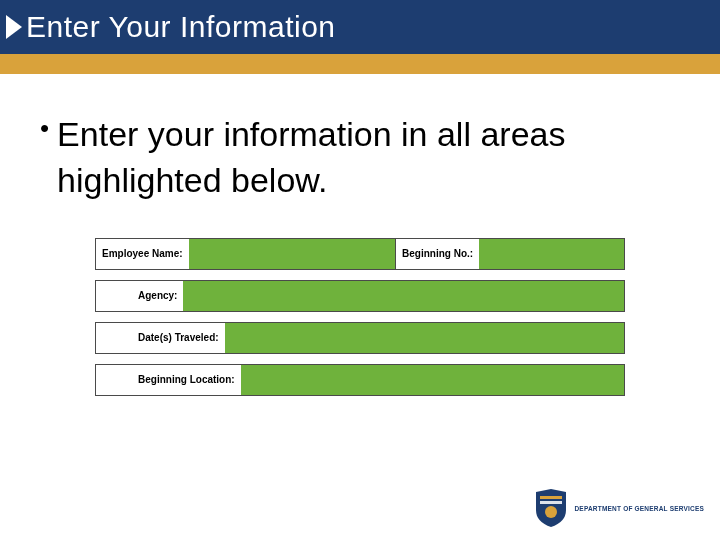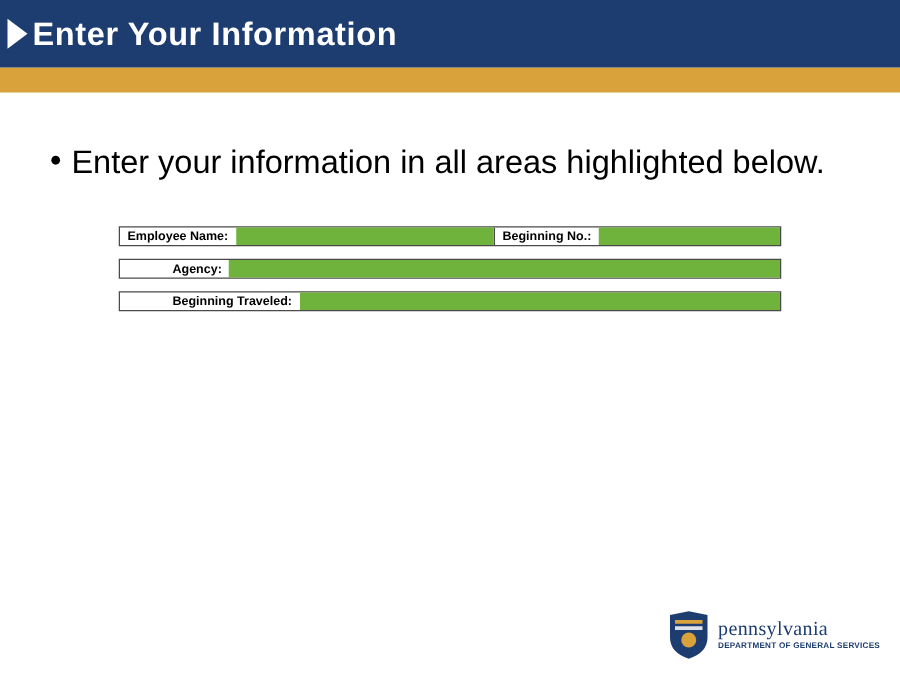--- a/index.html
+++ b/index.html
@@ -22,22 +22,22 @@
     width: 0;
     height: 0;
     border-top: 12px solid transparent;
     border-bottom: 12px solid transparent;
     border-left: 16px solid #ffffff;
     margin-left: 6px;
     margin-right: 4px;
   }
   .header-title {
     color: #ffffff;
-    font-size: 26px;
-    font-weight: 700;
+    font-size: 30px;
+    font-weight: 400;
     letter-spacing: 0.5px;
     text-align: center;
   }
   .gold-bar {
     background: #d9a23b;
     height: 20px;
     width: 100%;
   }
   .content {
     padding: 38px 40px 0 40px;
@@ -46,32 +46,32 @@
     display: flex;
     align-items: flex-start;
   }
   .bullet {
     font-size: 26px;
     color: #000000;
     margin-right: 8px;
     line-height: 1.3;
   }
   .bullet-text {
-    font-size: 26px;
+    font-size: 34px;
     color: #000000;
     line-height: 1.35;
   }
   .form-area {
     margin: 34px auto 0 auto;
     width: 530px;
   }
   .form-row {
     display: flex;
     border: 1px solid #4a4a4a;
-    height: 16px;
+    height: 32px;
     margin-bottom: 10px;
     background: #ffffff;
     align-items: stretch;
   }
   .form-row.split .cell-left {
     flex: 0 0 300px;
     border-right: 1px solid #4a4a4a;
     display: flex;
     align-items: center;
   }
@@ -158,36 +158,41 @@
       </div>
     </div>
 
     <div class="form-row single">
       <div class="cell-full">
         <span class="label">Agency:</span>
         <div class="hl"></div>
       </div>
     </div>
 
+    <div class="form-row single">
+      <div class="cell-full">
+        <span class="label">Date(s) Traveled:</span>
+        <div class="hl"></div>
+      </div>
+    </div>
 
     <div class="form-row single">
       <div class="cell-full">
-        <span class="label">Beginning Traveled:</span>
+        <span class="label">Beginning Location:</span>
         <div class="hl"></div>
       </div>
     </div>
 
 
   </div>
 </div>
 
 <div class="footer-logo">
   <svg class="shield" viewBox="0 0 34 40">
     <path d="M2 4 L17 1 L32 4 L32 22 Q32 34 17 39 Q2 34 2 22 Z" fill="#1d3d70"></path>
     <rect x="6" y="8" width="22" height="3" fill="#d9a23b"></rect>
     <rect x="6" y="13" width="22" height="3" fill="#ffffff" opacity="0.85"></rect>
     <circle cx="17" cy="24" r="6" fill="#d9a23b"></circle>
   </svg>
   <div class="logo-text">
-    <div class="logo-state">pennsylvania</div>
     <div class="logo-dept">DEPARTMENT OF GENERAL SERVICES</div>
   </div>
 </div>
 
 </body></html>

